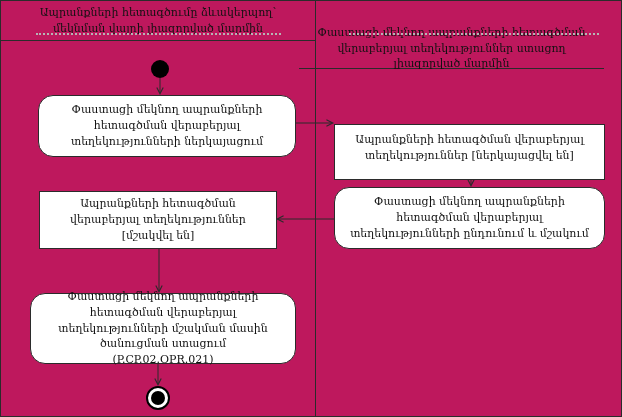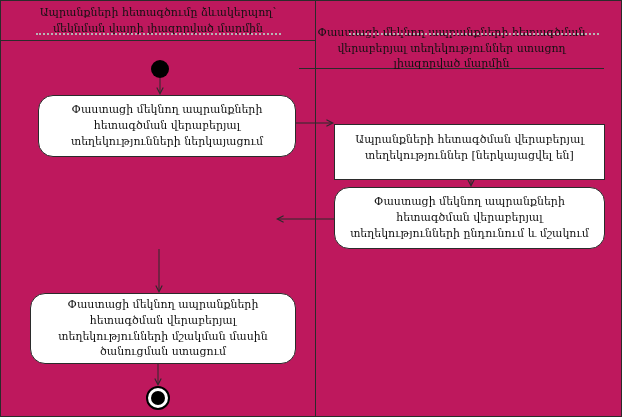--- a/index.html
+++ b/index.html
@@ -100,22 +100,27 @@
   </div>
 
   <div class="node state-top" style="left:333px; top:96px; width:271px; height:56px;">
     <div>Ապրանքների հետագծման վերաբերյալ տեղեկություններ [ներկայացվել են]</div>
   </div>
 
   <div class="node action" style="left:333px; top:186px; width:271px; height:62px;">
     <div>Փաստացի մեկնող ապրանքների հետագծման վերաբերյալ տեղեկությունների ընդունում և մշակում</div>
   </div>
 
+  <div class="node" style="left:38px; top:190px; width:238px; height:58px;">
+    <div>Ապրանքների հետագծման վերաբերյալ տեղեկություններ</div>
+    <div>[մշակվել են]</div>
+  </div>
 
   <div class="node action" style="left:29px; top:292px; width:266px; height:71px;">
     <div>Փաստացի մեկնող ապրանքների հետագծման վերաբերյալ տեղեկությունների մշակման մասին ծանուցման ստացում</div>
+    <div>(P.CP.02.OPR.021)</div>
   </div>
 
   <div class="end-node">
     <div class="inner"></div>
   </div>
 
 </div>
 
 </body></html>

